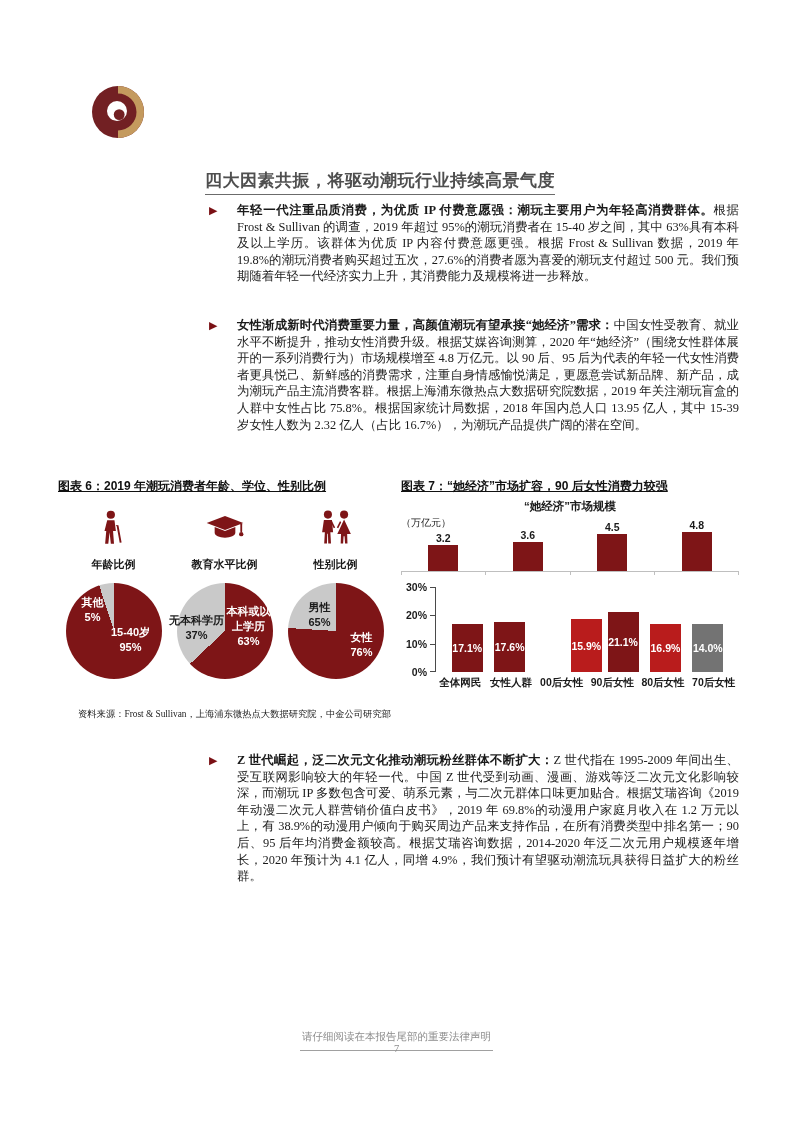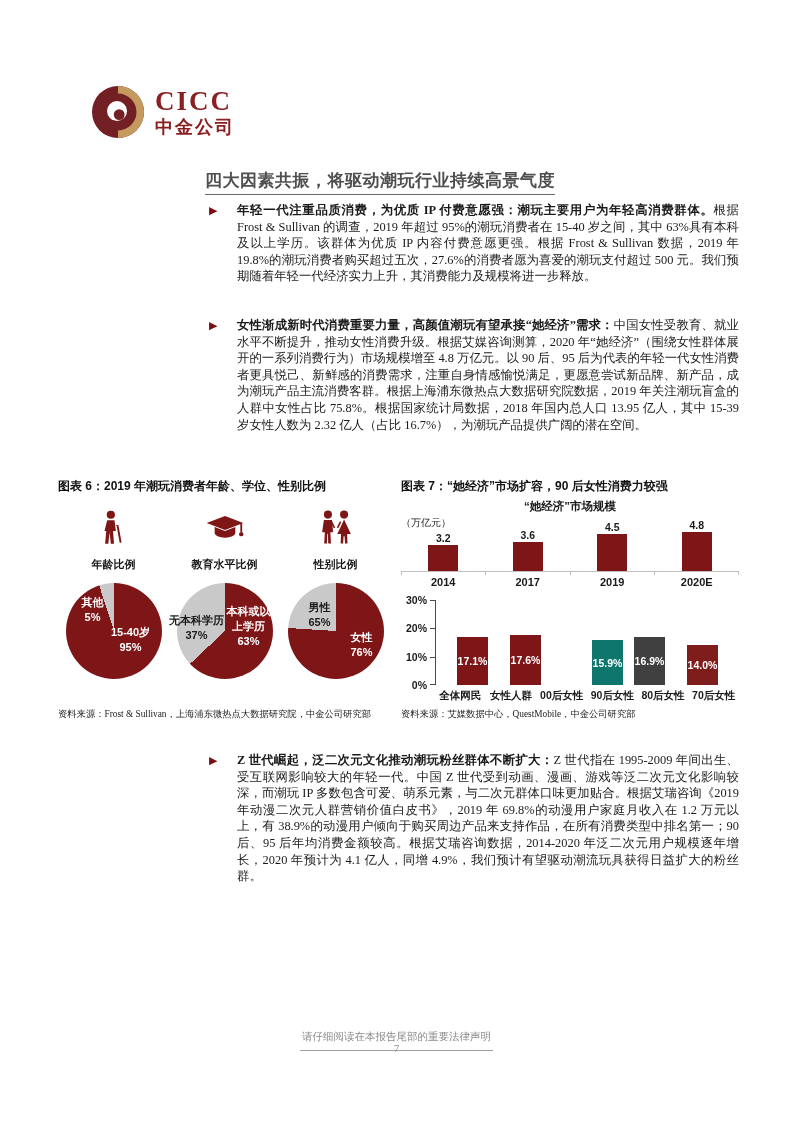--- a/index.html
+++ b/index.html
@@ -21,22 +21,22 @@
   .bullet{position:absolute;left:205px;width:534px;}
   .b1{top:202px;} .b2{top:317px;} .b3{top:752px;}
   .bmark{position:absolute;left:4px;top:2px;font-size:11px;color:#7a1014;font-family:"DejaVu Sans",sans-serif;}
   .btxt{margin-left:32px;font-size:12.4px;line-height:16.6px;text-align:justify;}
   .btxt strong{font-weight:bold;}
 
   
   .figures{position:absolute;left:58px;top:478px;width:681px;display:flex;}
   .fig-left{width:333px;position:relative;height:262px;}
   .fig-right{width:338px;margin-left:10px;position:relative;height:262px;}
-  .fig-caption{font-family:"Liberation Sans","DejaVu Sans",sans-serif;font-weight:bold;font-size:12px;color:#111;}
-  .fig-source{position:absolute;top:230px;left:0;right:0;font-size:9.3px;line-height:1.5;color:#222;}
+  .fig-caption{font-family:"Liberation Sans","DejaVu Sans",sans-serif;font-weight:bold;font-size:12px;color:#111;text-decoration:underline;}
+  .fig-source{position:absolute;top:230px;left:0;right:0;font-size:9.3px;line-height:1.5;color:#222;text-align:right;}
 
   
   .icon-row{display:flex;margin-top:6px;height:50px;}
   .icon-cell{flex:1;display:flex;justify-content:center;align-items:flex-end;}
   .icon-cell svg{fill:#7e1517;}
   .plabel-row{display:flex;margin-top:6px;}
   .plabel{flex:1;text-align:center;font-family:Liberation Mono, monospace;font-weight:bold;font-size:11px;}
   .pie-row{display:flex;margin-top:11px;}
   .pie-cell{flex:1;display:flex;justify-content:center;}
   .pie{width:96px;height:96px;border-radius:50%;position:relative;}
@@ -88,24 +88,20 @@
 <div class="page">
 
   <div class="logo-row">
     <svg class="logo-mark" viewBox="0 0 52 52">
       <circle cx="26" cy="26" r="26" fill="#722023"></circle>
       <path d="M26 0 A26 26 0 0 1 26 52 L26 44.5 A18.5 18.5 0 0 0 26 7.5 Z" fill="#c49a5e"></path>
       <circle cx="25" cy="25" r="10" fill="#ffffff"></circle>
       <circle cx="21.5" cy="30.5" r="3.2" fill="#ffffff"></circle>
       <circle cx="27.2" cy="28.6" r="5.4" fill="#722023"></circle>
     </svg>
-    <div class="logo-text">
-      <span class="logo-en">CICC</span>
-      <span class="logo-cn">中金公司</span>
-    </div>
   </div>
 
   <div class="sec-heading">四大因素共振，将驱动潮玩行业持续高景气度</div>
 
   <div class="bullet b1">
     <span class="bmark">▶</span>
     <div class="btxt">
       <strong>年轻一代注重品质消费，为优质 IP 付费意愿强：潮玩主要用户为年轻高消费群体。</strong><span>根据 Frost &amp; Sullivan 的调查，2019 年超过 95%的潮玩消费者在 15-40 岁之间，其中 63%具有本科及以上学历。该群体为优质 IP 内容付费意愿更强。根据 Frost &amp; Sullivan 数据，2019 年 19.8%的潮玩消费者购买超过五次，27.6%的消费者愿为喜爱的潮玩支付超过 500 元。我们预期随着年轻一代经济实力上升，其消费能力及规模将进一步释放。</span>
     </div>
   </div>
@@ -221,26 +217,20 @@
               <div class="c1-val">4.8</div>
               <div class="c1-bar" style="height: 39px; background: rgb(126, 21, 23);"></div>
             </div>
           </div>
         <div class="c1-ticks">
             <div></div>
             <div></div>
             <div></div>
             <div></div>
           </div>
-        <div class="c1-cats">
-            <div class="c1-cat">2014</div>
-            <div class="c1-cat">2017</div>
-            <div class="c1-cat">2019</div>
-            <div class="c1-cat">2020E</div>
-          </div>
       </div>
 
       <div class="c2">
         <div class="c2-grid">
           <div class="c2-yaxis">
               <div style="top: -6px;">30%</div>
               <div style="top: 22.3333px;">20%</div>
               <div style="top: 50.6667px;">10%</div>
               <div style="top: 79px;">0%</div>
             </div>
@@ -253,47 +243,51 @@
                 <div class="c2-bar" style="height: 48px; background: rgb(126, 21, 23);">
                   <span>17.1%</span>
                 </div>
               </div>
               <div class="c2-col">
                 <div class="c2-bar" style="height: 50px; background: rgb(126, 21, 23);">
                   <span>17.6%</span>
                 </div>
               </div>
               <div class="c2-col">
-                <div class="c2-bar" style="height: 45px; background: #0f766e; margin-left: 40px;">
+                <div class="c2-bar" style="height: 53px; background: #b91c1c; margin-left: 40px;">
                   <span>15.9%</span>
                 </div>
               </div>
               <div class="c2-col">
-                <div class="c2-bar" style="height: 48px; background: #404040;">
+                <div class="c2-bar" style="height: 60px; background: rgb(126, 21, 23);">
+                  <span>21.1%</span>
+                </div>
+              </div>
+              <div class="c2-col">
+                <div class="c2-bar" style="height: 48px; background: #b91c1c;">
                   <span>16.9%</span>
                 </div>
               </div>
               <div class="c2-col">
-                <div class="c2-bar" style="height: 40px; background: #7f1d1d; text-align: right;">
+                <div class="c2-bar" style="height: 48px; background: #737373; text-align: right;">
                   <span>14.0%</span>
                 </div>
               </div>
             </div>
         </div>
         <div class="c2-cats">
             <div class="c2-cat">全体网民</div>
             <div class="c2-cat">女性人群</div>
             <div class="c2-cat">00后女性</div>
             <div class="c2-cat">90后女性</div>
             <div class="c2-cat">80后女性</div>
             <div class="c2-cat">70后女性</div>
           </div>
       </div>
 
-      <div class="fig-source">资料来源：艾媒数据中心，QuestMobile，中金公司研究部</div>
     </div>
   </div>
 
   <div class="bullet b3">
     <span class="bmark">▶</span>
     <div class="btxt">
       <strong>Z 世代崛起，泛二次元文化推动潮玩粉丝群体不断扩大：</strong><span>Z 世代指在 1995-2009 年间出生、受互联网影响较大的年轻一代。中国 Z 世代受到动画、漫画、游戏等泛二次元文化影响较深，而潮玩 IP 多数包含可爱、萌系元素，与二次元群体口味更加贴合。根据艾瑞咨询《2019 年动漫二次元人群营销价值白皮书》，2019 年 69.8%的动漫用户家庭月收入在 1.2 万元以上，有 38.9%的动漫用户倾向于购买周边产品来支持作品，在所有消费类型中排名第一；90 后、95 后年均消费金额较高。根据艾瑞咨询数据，2014-2020 年泛二次元用户规模逐年增长，2020 年预计为 4.1 亿人，同增 4.9%，我们预计有望驱动潮流玩具获得日益扩大的粉丝群。</span>
     </div>
   </div>
 

